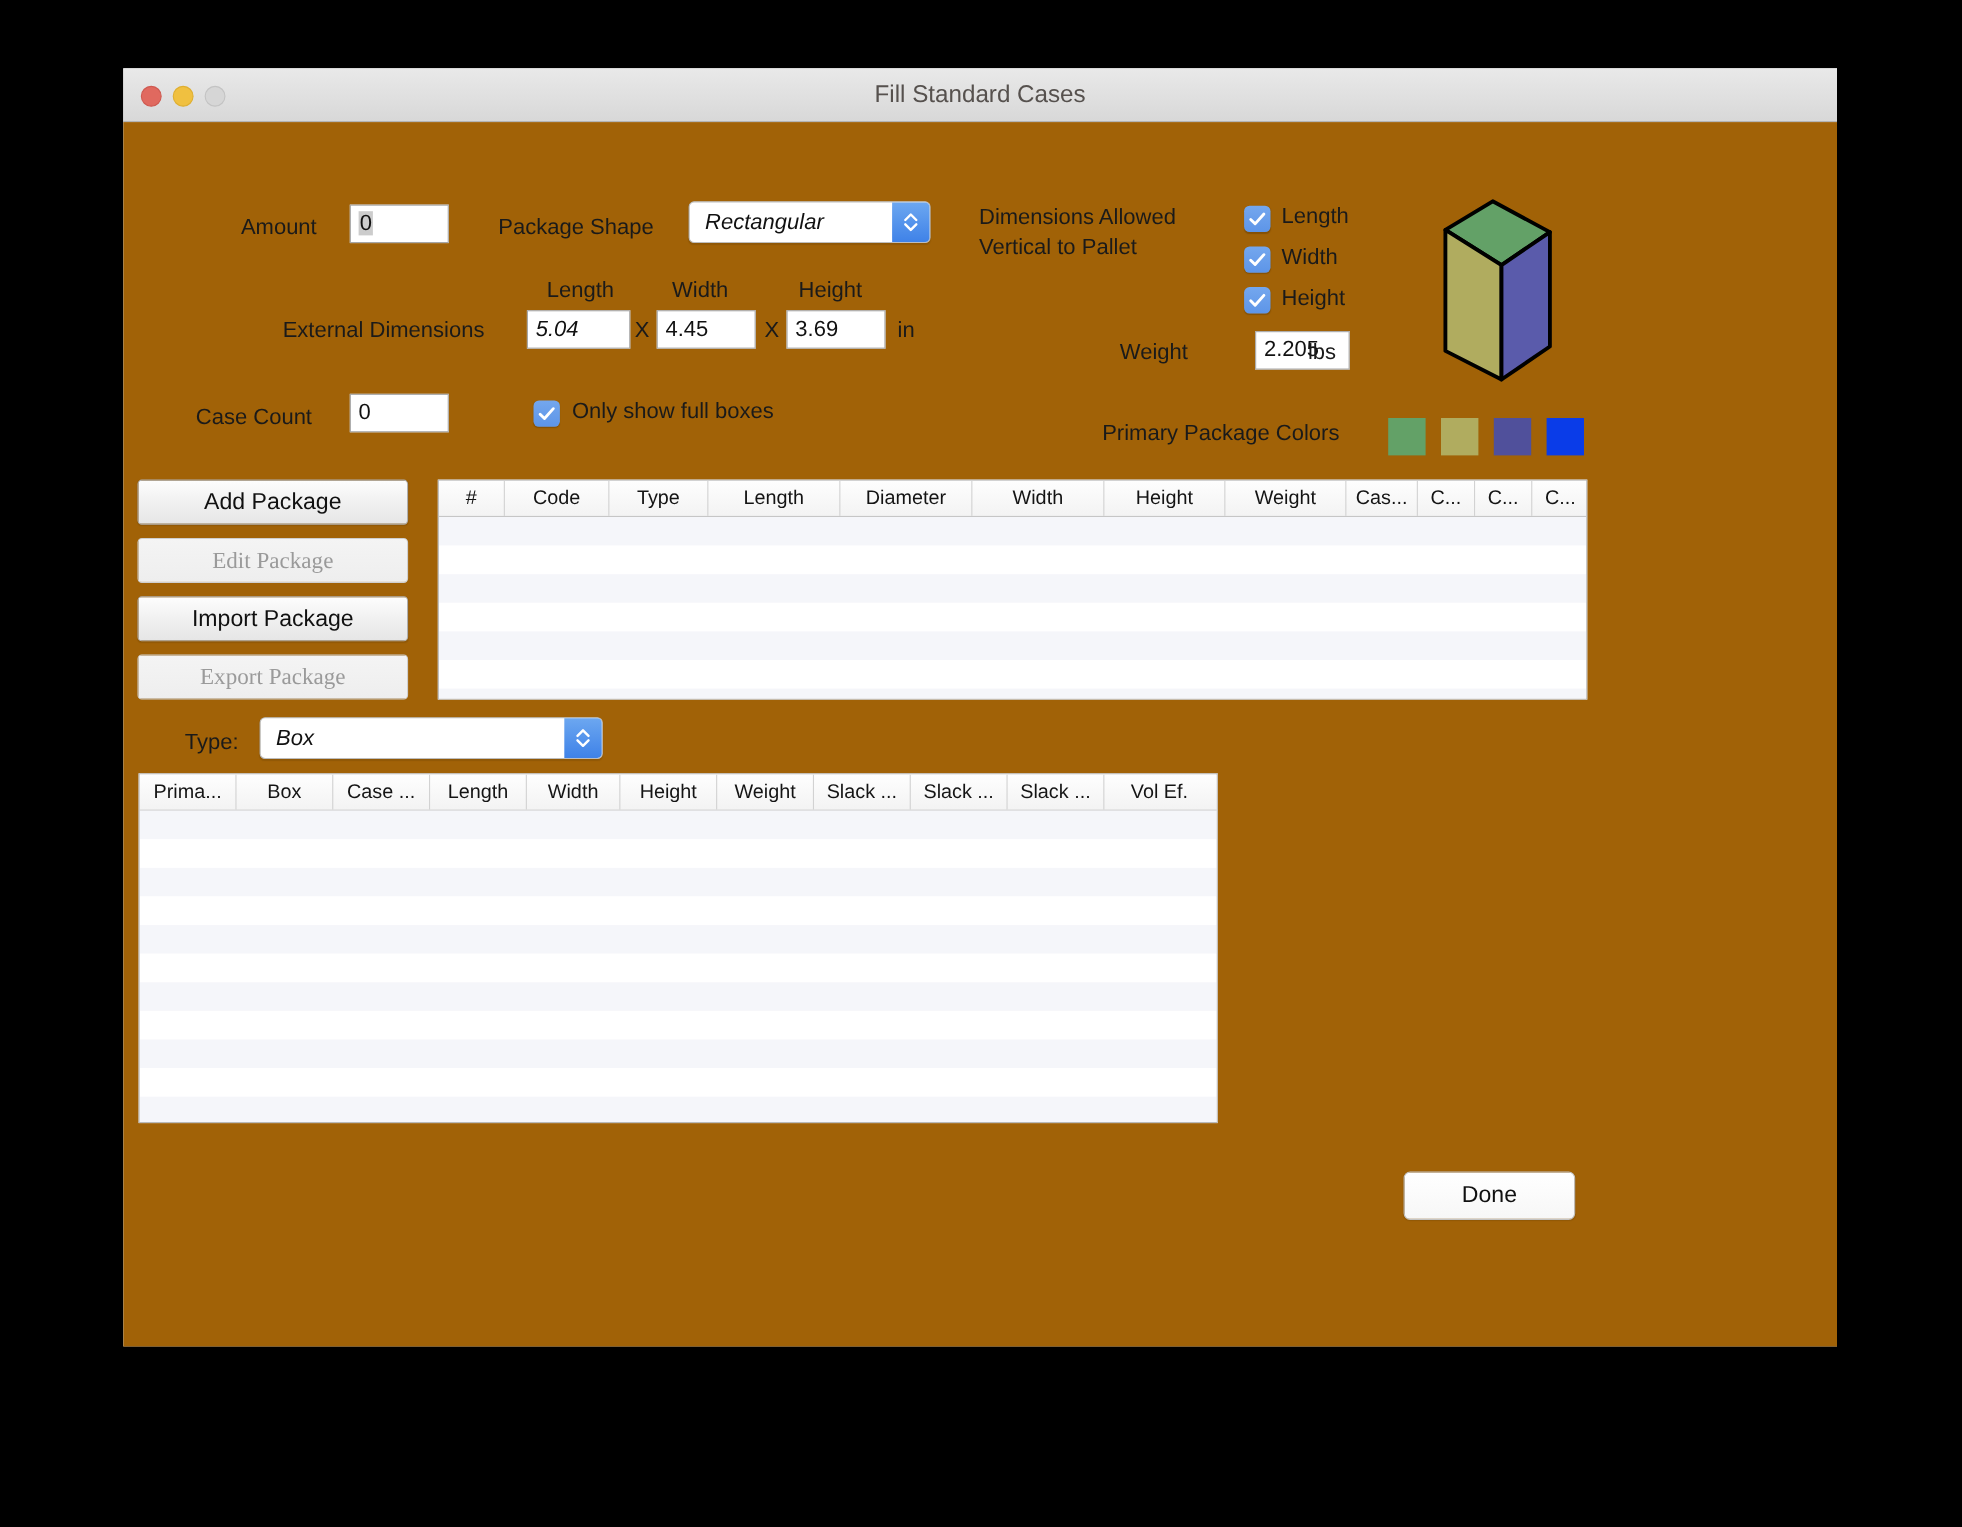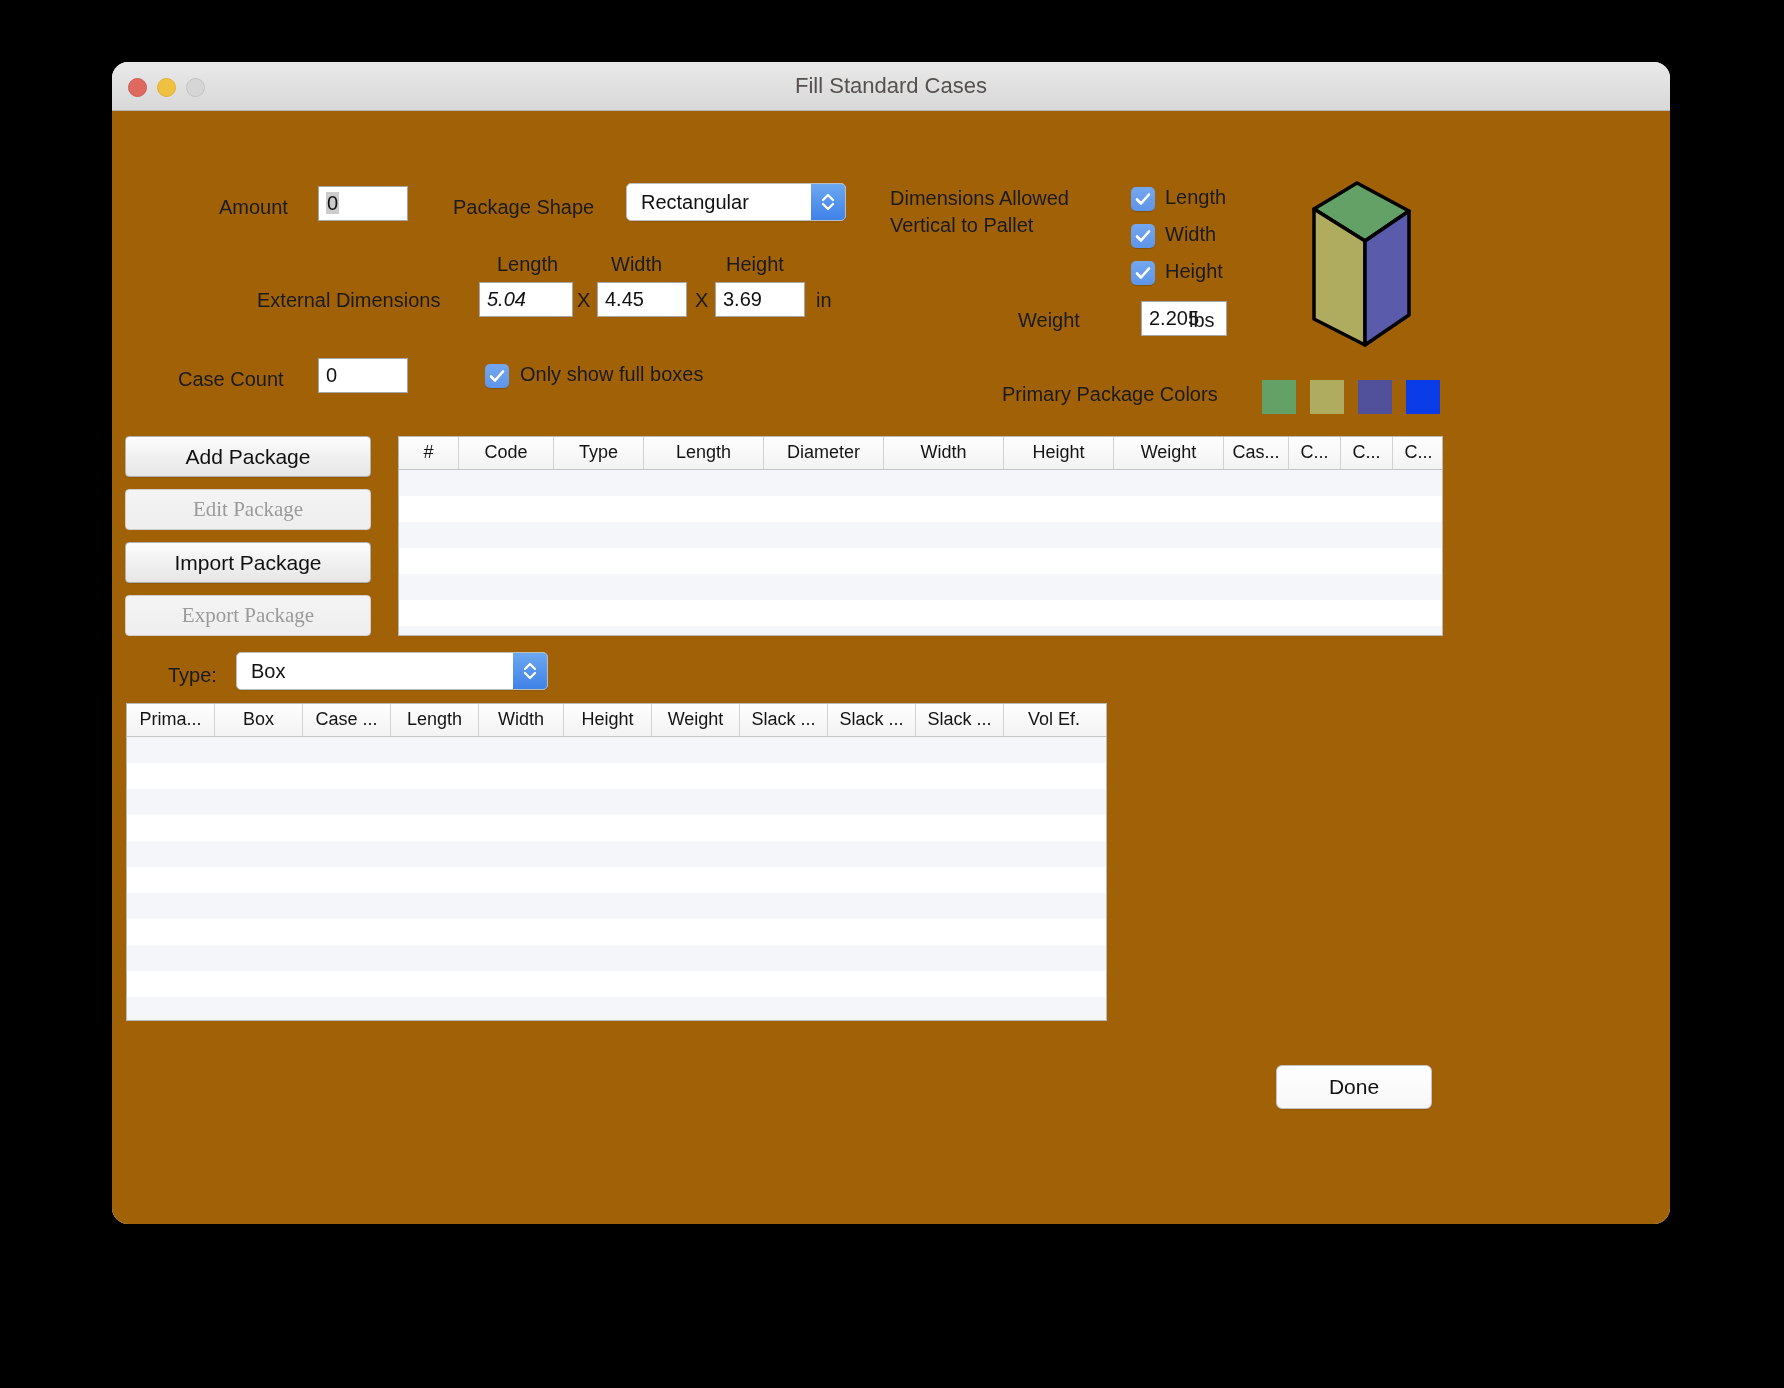--- a/index.html
+++ b/index.html
@@ -12,21 +12,21 @@
     font-family: "Liberation Sans", sans-serif;
   }
 
   #window {
     position: absolute;
     left: 112px;
     top: 62px;
     width: 1558px;
     height: 1162px;
     background: #ececec;
-    border-radius: 16px;
+    border-radius: 0;
     box-shadow: 0 10px 40px rgba(0,0,0,0.55);
     overflow: hidden;
   }
 
   
   #titlebar {
     position: relative;
     height: 48px;
     background: linear-gradient(to bottom, #e9e9e9 0%, #d8d8d8 100%);
     border-bottom: 1px solid #b4b4b4;
@@ -87,20 +87,21 @@
 
   
   .popup {
     position: absolute;
     box-sizing: border-box;
     background: #ffffff;
     border: 1px solid #bdbdbd;
     border-radius: 5px;
     box-shadow: 0 1px 1px rgba(0,0,0,0.10);
     height: 38px;
+    font-style: italic;
   }
   .popup .val {
     position: absolute;
     left: 14px;
     top: 0;
     line-height: 36px;
     font-size: 20px;
     color: #111;
   }
   .popup .arrows {

